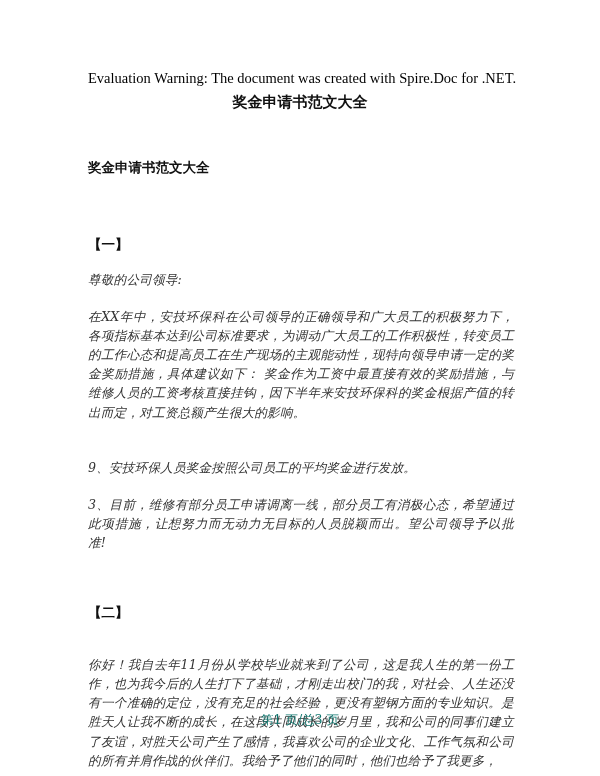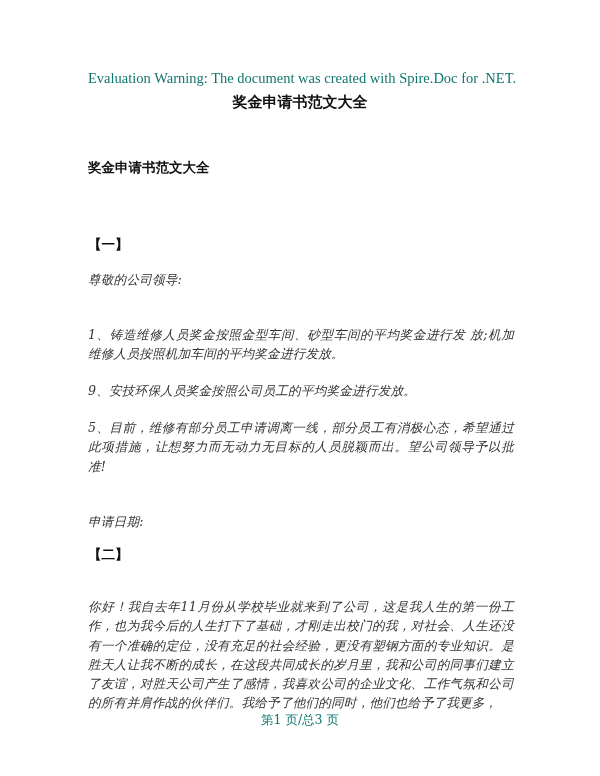--- a/index.html
+++ b/index.html
@@ -1,20 +1,20 @@
 <!DOCTYPE html>
 <html><head>
 <meta charset="utf-8">
 <style>
   html, body { margin: 0; padding: 0; background: #ffffff; }
   body { width: 600px; height: 776px; position: relative; overflow: hidden;
          font-family: "DejaVu Serif", "Liberation Serif", serif; color: #222; }
   .page { position: absolute; left: 0; top: 0; width: 600px; height: 776px; }
   .warning { position: absolute; left: 88px; top: 70px; font-family: "Liberation Serif", serif;
-             font-size: 14.5px; color: #0f766e; white-space: nowrap; }
+             font-size: 14.5px; color: #000000; white-space: nowrap; }
   .doc-title { position: absolute; left: 0; width: 600px; top: 93px; text-align: center;
                font-size: 15px; font-weight: bold; color: #111; }
   .content { position: absolute; left: 88px; top: 158px; width: 426px; font-size: 12.6px;
              line-height: 19.2px; color: #333; }
   .h-sub { font-weight: bold; font-size: 13.5px; color: #111; margin: 0; }
   .section-mark { font-weight: bold; font-size: 13.5px; color: #111; margin: 0; }
   .p { margin: 0; text-align: justify; letter-spacing: 0.2px; font-style: italic; }
   .footer { position: absolute; left: 0; width: 600px; top: 712px; text-align: center;
             font-size: 12.5px; color: #0f766e; }
 </style>
@@ -26,29 +26,28 @@
   <div class="doc-title">奖金申请书范文大全</div>
 
   <div class="content">
     <p class="h-sub">奖金申请书范文大全</p>
     <div style="height:58px"></div>
 
     <p class="section-mark">【一】</p>
     <div style="height:16px"></div>
     <p class="p">尊敬的公司领导:</p>
     <div style="height:17px"></div>
+    <p class="p">在XX年中，安技环保科在公司领导的正确领导和广大员工的积极努力下，各项指标基本达到公司标准要求，为调动广大员工的工作积极性，转变员工的工作心态和提高员工在生产现场的主观能动性，现特向领导申请一定的奖金奖励措施，具体建议如下： 奖金作为工资中最直接有效的奖励措施，与维修人员的工资考核直接挂钩，因下半年来安技环保科的奖金根据产值的转出而定，对工资总额产生很大的影响。</p>
     <div style="height:18px"></div>
-    <p class="p">1、铸造维修人员奖金按照金型车间、砂型车间的平均奖金进行发 放;机加维修人员按照机加车间的平均奖金进行发放。</p>
     <div style="height:18px"></div>
     <p class="p">9、安技环保人员奖金按照公司员工的平均奖金进行发放。</p>
     <div style="height:18px"></div>
-    <p class="p">5、目前，维修有部分员工申请调离一线，部分员工有消极心态，希望通过此项措施，让想努力而无动力无目标的人员脱颖而出。望公司领导予以批准!</p>
+    <p class="p">3、目前，维修有部分员工申请调离一线，部分员工有消极心态，希望通过此项措施，让想努力而无动力无目标的人员脱颖而出。望公司领导予以批准!</p>
     <div style="height:18px"></div>
     <div style="height:18px"></div>
-    <p class="p">申请日期:</p>
     <div style="height:14px"></div>
 
     <p class="section-mark">【二】</p>
     <div style="height:16px"></div>
     <div style="height:17px"></div>
     <p class="p">你好！我自去年11月份从学校毕业就来到了公司，这是我人生的第一份工作，也为我今后的人生打下了基础，才刚走出校门的我，对社会、人生还没有一个准确的定位，没有充足的社会经验，更没有塑钢方面的专业知识。是胜天人让我不断的成长，在这段共同成长的岁月里，我和公司的同事们建立了友谊，对胜天公司产生了感情，我喜欢公司的企业文化、工作气氛和公司的所有并肩作战的伙伴们。我给予了他们的同时，他们也给予了我更多，</p>
   </div>
 
   <div class="footer">第1 页/总3 页</div>
 </div>

